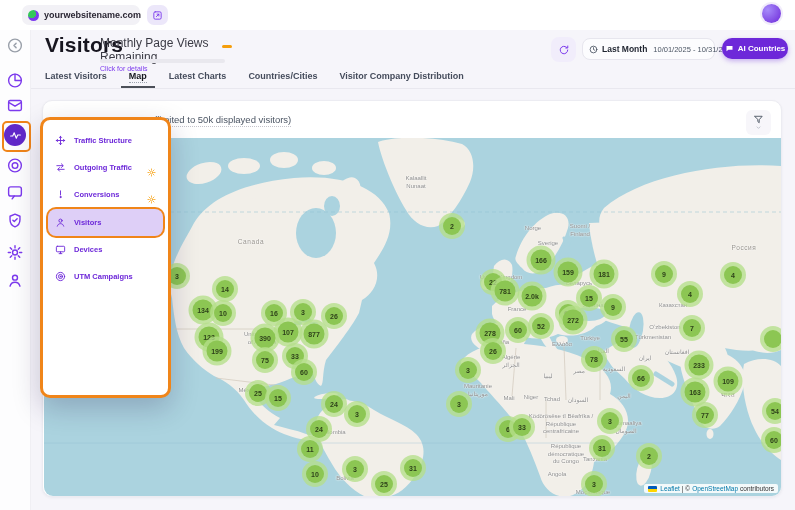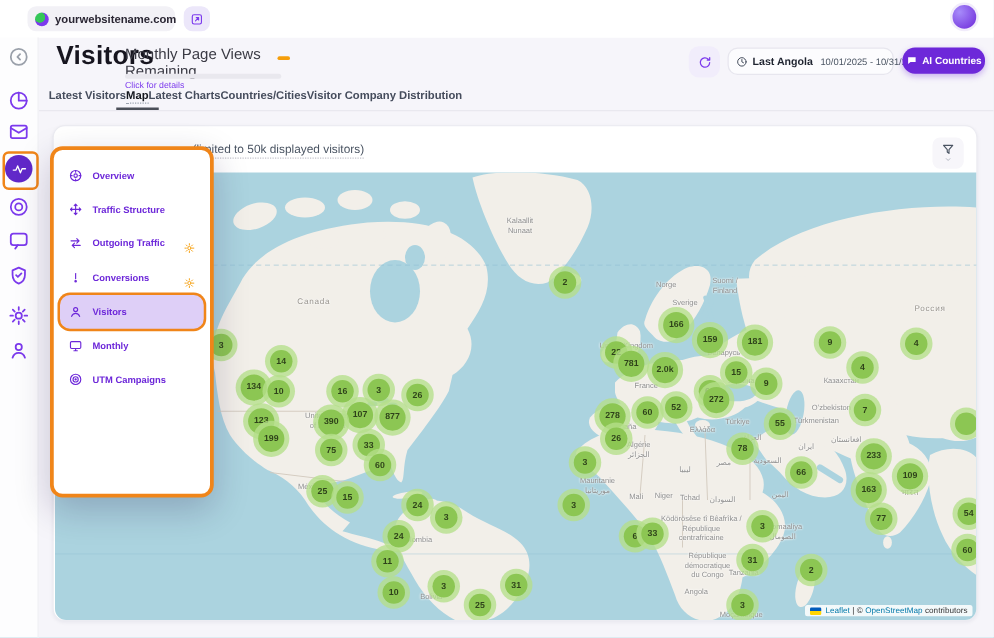--- a/index.html
+++ b/index.html
@@ -47,21 +47,21 @@
   #date-pill .icn{width:9px;height:9px;color:#374151;flex:none;margin-right:4px;}
   #period-label{font-size:8.5px;font-weight:700;color:#1f2430;margin-right:6px;white-space:nowrap;}
   #date-range{font-size:7.5px;color:#4b5563;white-space:nowrap;}
   #date-chevron{width:8px;height:8px;color:#6b7280;margin-left:2px;}
   #ai-btn{left:722px;top:38px;width:66px;height:21px;background:#6d28d9;border-radius:10px;
      display:flex;align-items:center;justify-content:center;gap:4px;cursor:pointer;box-shadow:0 2px 5px rgba(109,40,217,.35);}
   #ai-btn .icn{width:9px;height:9px;color:#ffffff;}
   #ai-btn span{font-size:8px;font-weight:700;color:#ffffff;}
 
   
-  #tabs{left:39px;top:71px;height:16px;display:flex;align-items:flex-start;z-index:5;}
+  #tabs{left:45px;top:71px;height:16px;display:flex;gap:22px;align-items:flex-start;z-index:5;}
   .tab{position:relative;font-size:9px;font-weight:600;color:#454c5c;cursor:pointer;white-space:nowrap;}
   .tab.active{color:#15181f;border-bottom:1px dotted #9ca3af;padding-bottom:1px;}
   .tab.active::after{content:"";position:absolute;left:-8px;right:-8px;bottom:-6px;height:2px;background:#4b4f58;}
   #tabs-divider{left:30px;top:88px;width:765px;height:1px;background:#e9e8ef;}
 
   
   #card{left:42px;top:100px;width:740px;height:397px;background:#ffffff;border:1px solid #ececf2;
      border-radius:10px;box-sizing:border-box;box-shadow:0 1px 3px rgba(20,10,60,.05);z-index:1;}
   #map-card-title{position:absolute;left:111px;top:13px;font-size:9.5px;color:#4b5563;
      border-bottom:1px dotted #c4c4cc;padding-bottom:1px;z-index:2;white-space:nowrap;}
@@ -216,21 +216,21 @@
       </svg>
     </span>
 </div>
 <div id="date-pill" class="abs">
   <span class="icn" id="clock-icon">
       <svg viewBox="0 0 24 24" fill="none" stroke="currentColor" stroke-width="2" stroke-linecap="round" stroke-linejoin="round">
         <circle cx="12" cy="12" r="9"></circle>
         <path d="M12 7v5l3.5 2"></path>
       </svg>
     </span>
-  <span id="period-label">Last Angola</span>
+  <span id="period-label">Last Month</span>
   <span id="date-range">10/01/2025 - 10/31/2025</span>
   <span id="date-chevron" class="icn">
       <svg viewBox="0 0 24 24" fill="none" stroke="currentColor" stroke-width="2" stroke-linecap="round" stroke-linejoin="round">
         <path d="M7 10l5 5 5-5"></path>
       </svg>
     </span>
 </div>
 <div id="ai-btn" class="abs">
   <span class="icn">
       <svg viewBox="0 0 24 24">
@@ -462,30 +462,20 @@
       <span>contributors</span>
     </div>
   </div>
 </div>
 
 <div id="flyout" class="abs">
   <div id="flyout-items">
       <div class="fly-item">
         <span class="icn">
           <svg viewBox="0 0 24 24" fill="none" stroke="currentColor" stroke-width="2" stroke-linecap="round" stroke-linejoin="round">
-            <circle cx="12" cy="12" r="9"></circle>
-            <circle cx="12" cy="12" r="3"></circle>
-            <path d="M12 3v3M12 18v3M3 12h3M18 12h3"></path>
-          </svg>
-        </span>
-        <span class="lbl">Overview</span>
-      </div>
-      <div class="fly-item">
-        <span class="icn">
-          <svg viewBox="0 0 24 24" fill="none" stroke="currentColor" stroke-width="2" stroke-linecap="round" stroke-linejoin="round">
             <path d="M12 3v18M3 12h18M9.5 5.5L12 3l2.5 2.5M9.5 18.5L12 21l2.5-2.5M5.5 9.5L3 12l2.5 2.5M18.5 9.5L21 12l-2.5 2.5"></path>
           </svg>
         </span>
         <span class="lbl">Traffic Structure</span>
       </div>
       <div class="fly-item">
         <span class="icn">
           <svg viewBox="0 0 24 24" fill="none" stroke="currentColor" stroke-width="2" stroke-linecap="round" stroke-linejoin="round">
             <path d="M4 8h13M14 4l4 4-4 4M20 16H7M10 12l-4 4 4 4"></path>
           </svg>
@@ -518,21 +508,21 @@
         </span>
         <span class="lbl">Visitors</span>
       </div>
       <div class="fly-item">
         <span class="icn">
           <svg viewBox="0 0 24 24" fill="none" stroke="currentColor" stroke-width="2" stroke-linecap="round" stroke-linejoin="round">
             <rect x="3" y="5" width="18" height="12" rx="2"></rect>
             <path d="M9 21h6M12 17v3.5"></path>
           </svg>
         </span>
-        <span class="lbl">Monthly</span>
+        <span class="lbl">Devices</span>
       </div>
       <div class="fly-item">
         <span class="icn">
           <svg viewBox="0 0 24 24" fill="none" stroke="currentColor" stroke-width="2" stroke-linecap="round" stroke-linejoin="round">
             <circle cx="12" cy="12" r="9"></circle>
             <circle cx="12" cy="12" r="4.5"></circle>
             <circle cx="12" cy="12" r="1" fill="currentColor"></circle>
           </svg>
         </span>
         <span class="lbl">UTM Campaigns</span>

